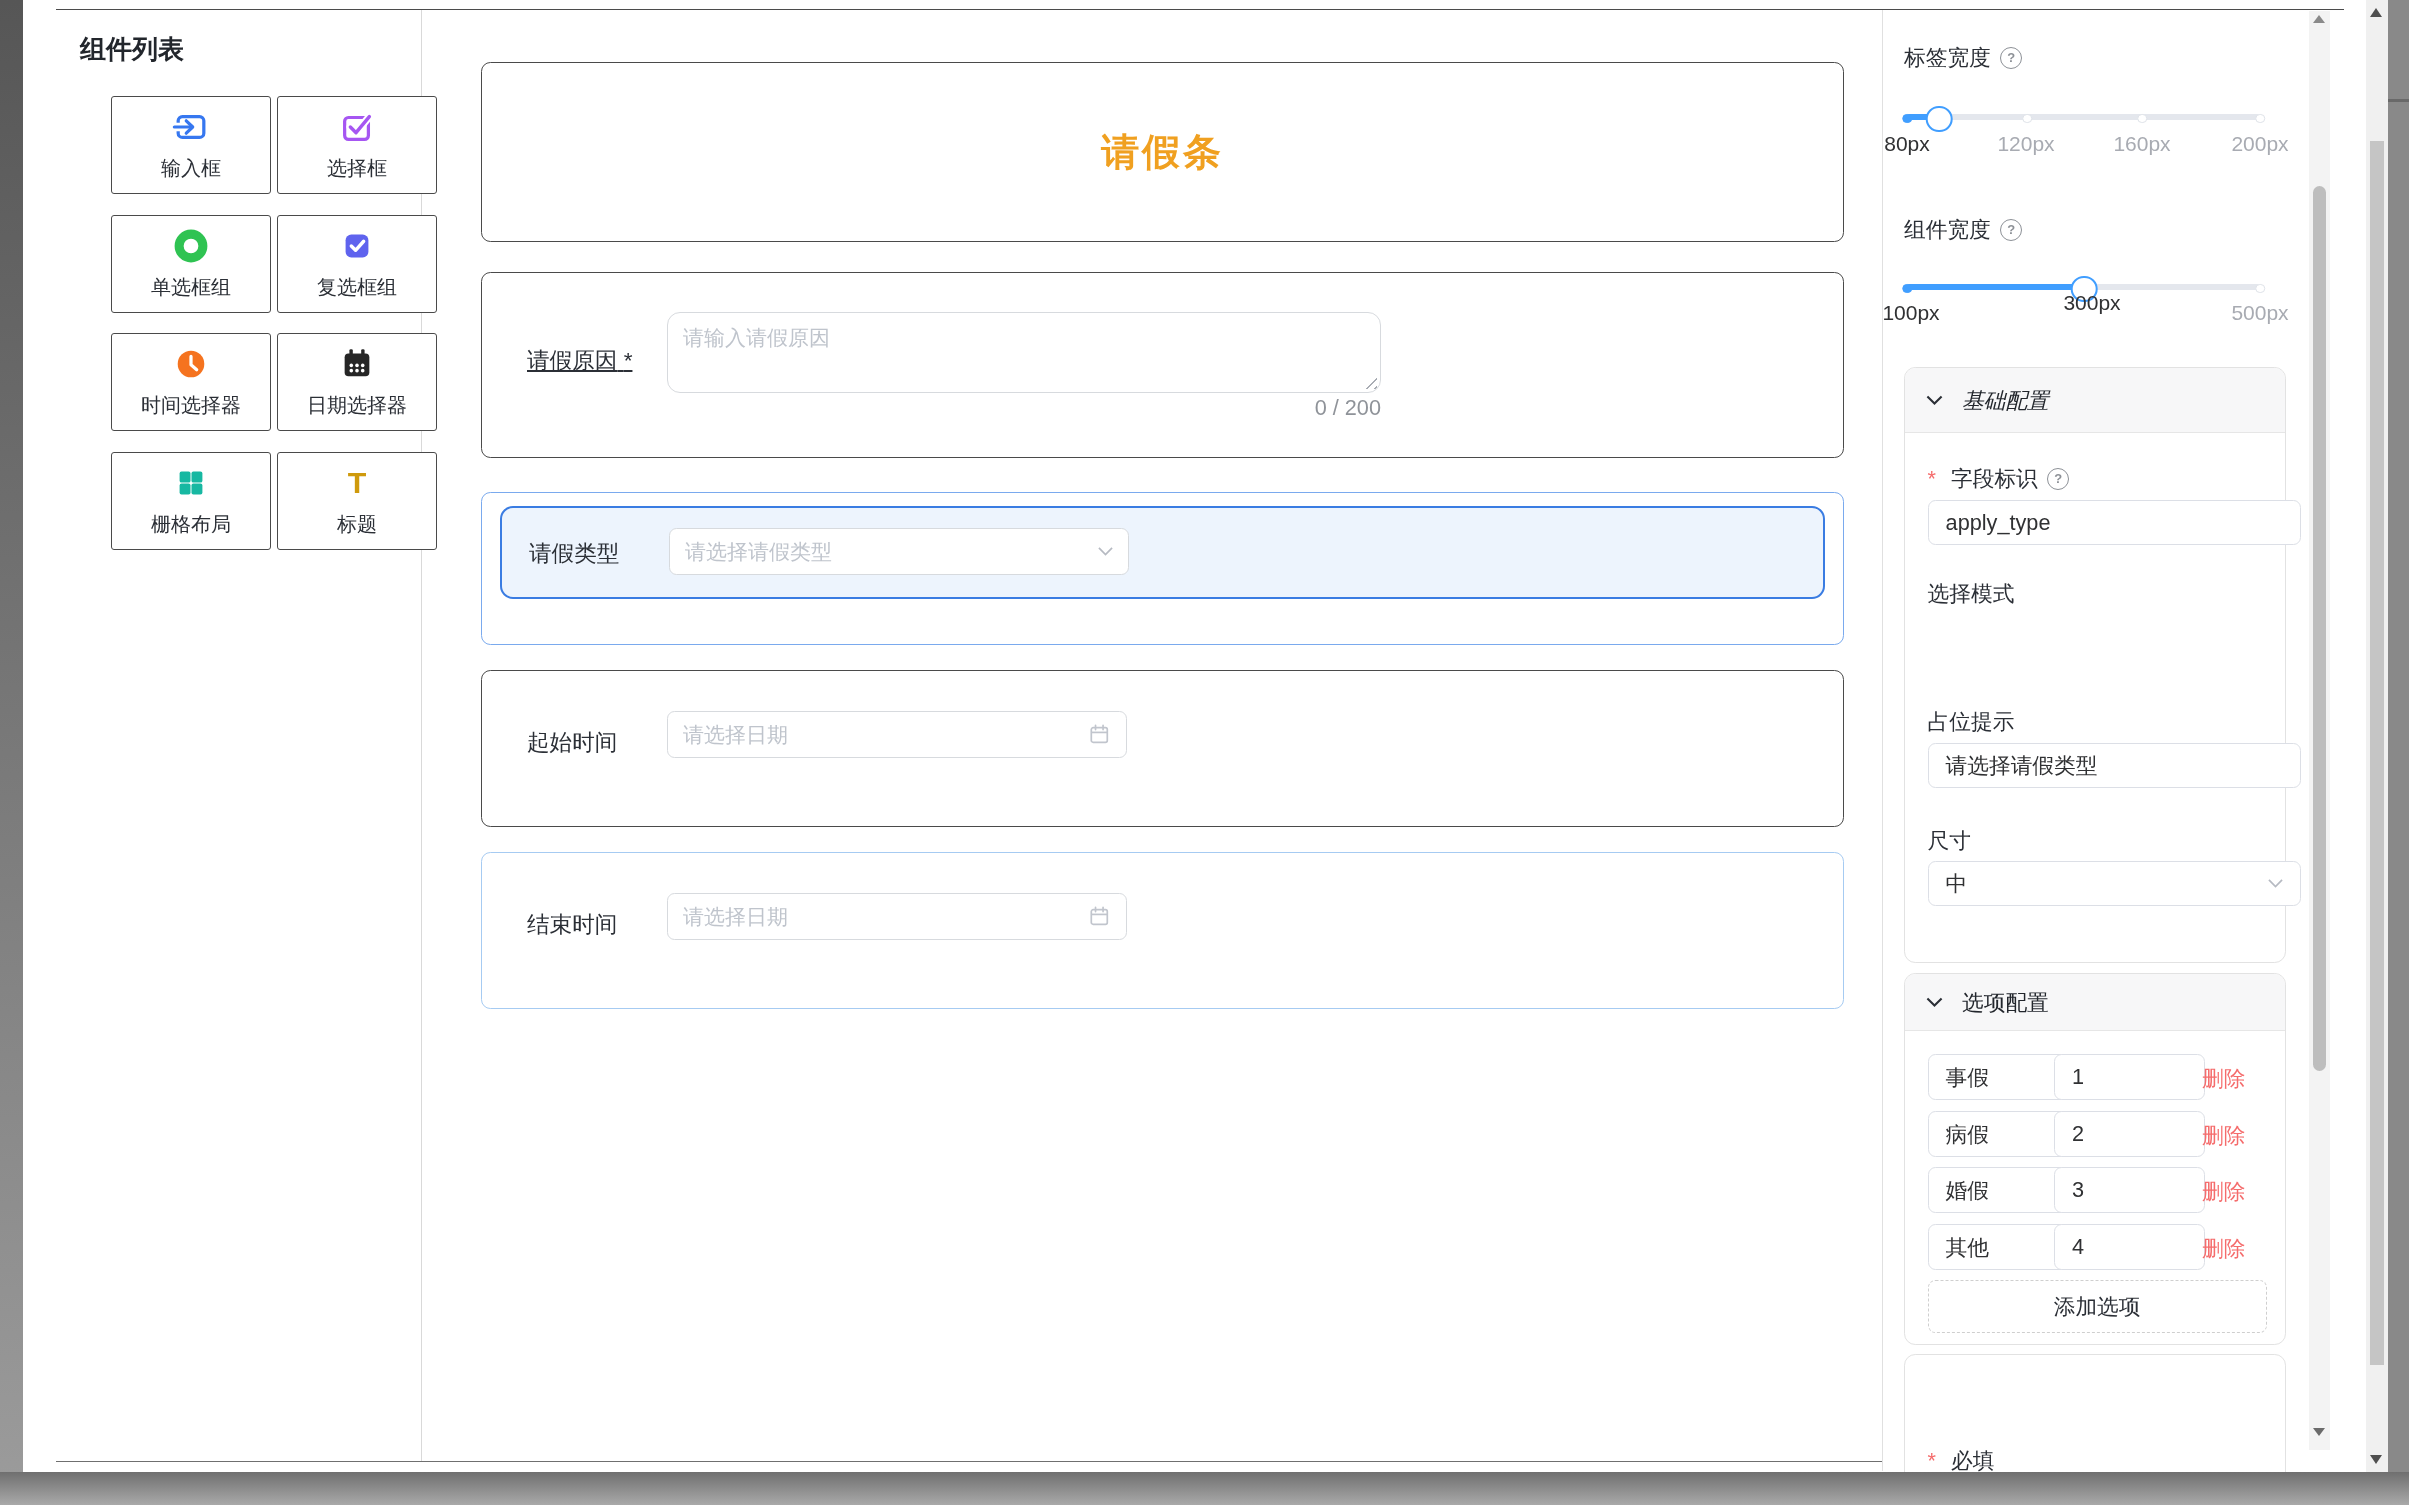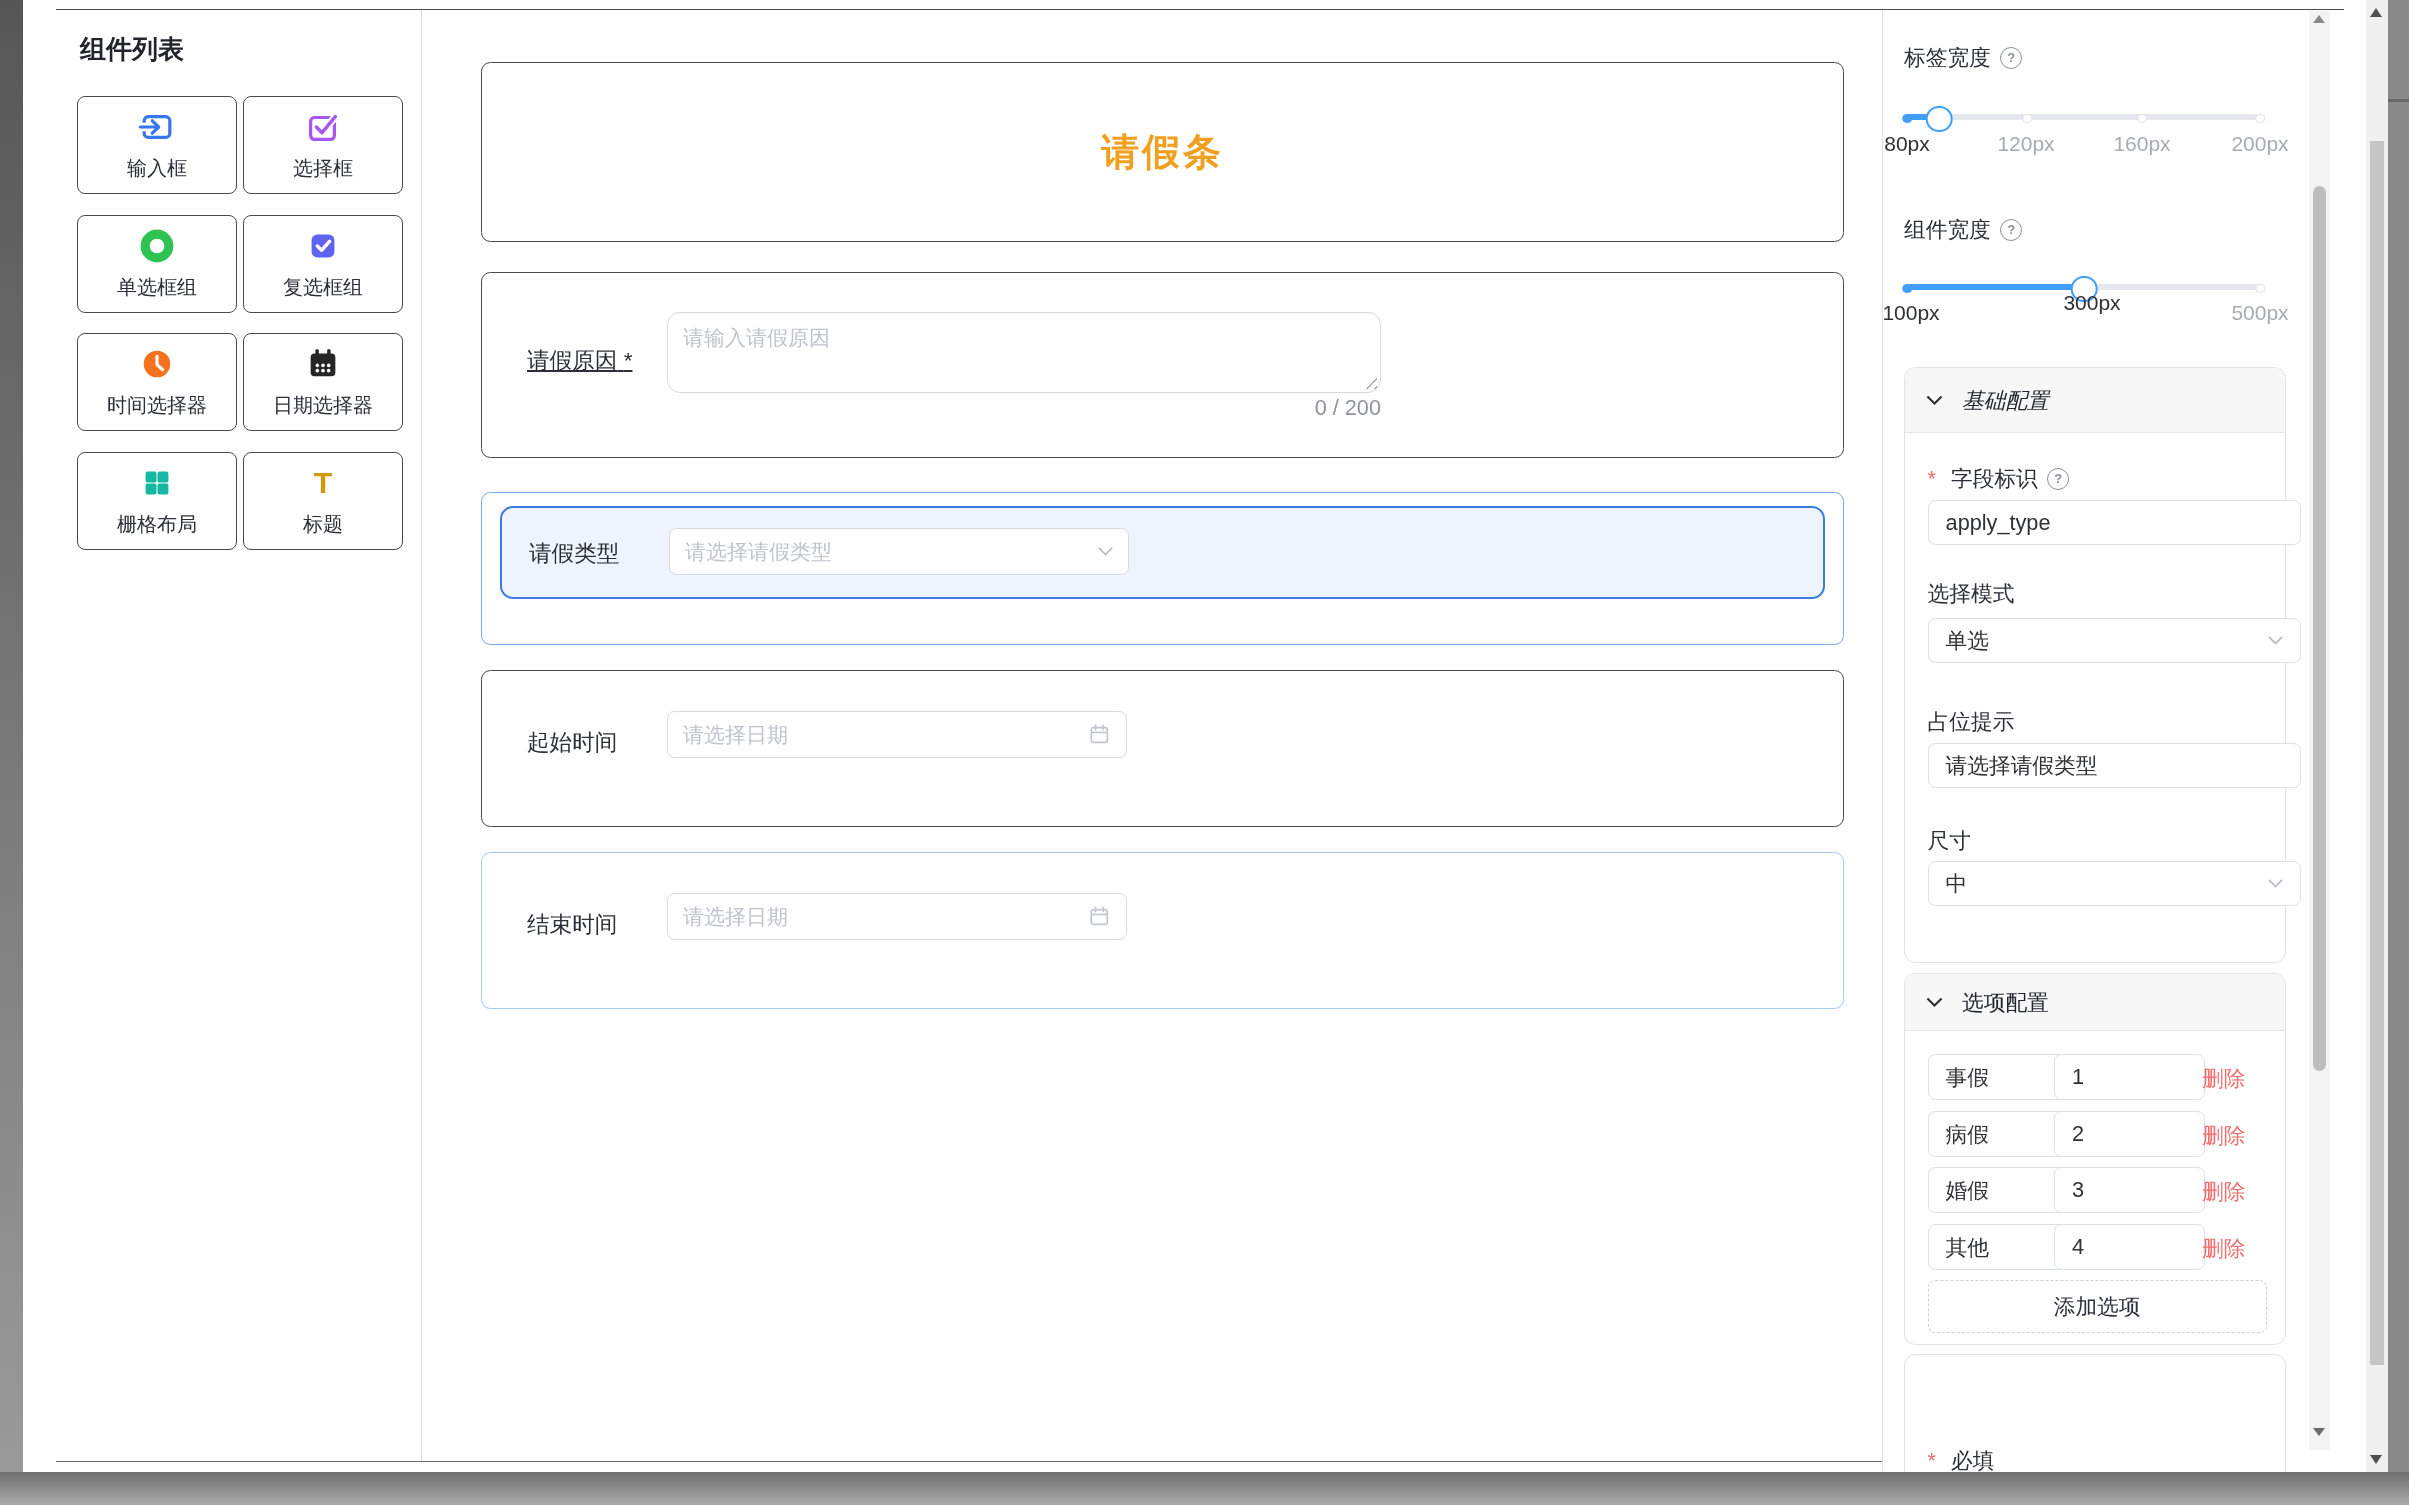--- a/index.html
+++ b/index.html
@@ -22,22 +22,22 @@
   .coords{position:absolute;left:-22.6px;top:0;width:2410px;height:1506px;}
 
   .app-top-border{left:56px;top:9.4px;width:2288px;height:0;border-top:1.9px solid #4b4b4b;}
   .app-bottom-border{left:56px;top:1461px;width:1826px;height:0;border-top:0.9px solid #6f6f6f;}
   .sidebar-divider{left:421px;top:10.4px;width:0;height:1451px;border-left:0.9px solid #d9d9d9;}
   .panel-divider{left:1882px;top:10.4px;width:0;height:1461px;border-left:0.9px solid #e0e0e0;}
 
   
   .sb-title{left:80px;top:32px;font-size:26px;font-weight:700;color:#22262c;}
   .comp-card{
-    width:160px;height:98px;background:#fff;border:1.9px solid #4a4a4a;border-radius:8px;
-    display:flex;flex-direction:column;align-items:center;justify-content:center;gap:8.5px;cursor:pointer;
+    width:160px;height:98px;background:#fff;border:1.9px solid #4a4a4a;border-radius:3px;
+    display:flex;flex-direction:column;align-items:center;justify-content:center;gap:8.5px;cursor:pointer;margin-left:34px;
   }
   .comp-card .lbl{font-size:20px;color:#2b2f36;}
   .comp-card svg{display:block;}
 
   
   .block{left:481px;width:1363px;background:#fff;border:1.9px solid #4a4a4a;border-radius:9.4px;}
   .form-title{width:100%;height:100%;display:flex;align-items:center;justify-content:center;
     font-size:38px;font-weight:700;color:#f0a020;letter-spacing:2.8px;}
   .field-label{position:absolute;left:45px;font-size:22.6px;color:#2b2f36;white-space:nowrap;}
   .ctrl{position:absolute;left:185px;height:45px;background:#fff;border:0.9px solid #d7dade;border-radius:7.5px;
@@ -281,26 +281,20 @@
       <span class="req">*</span>
       <span>字段标识</span>
       <span class="help">?</span>
     </div>
     <div class="p-input" style="top:132px;">
       <span>apply_type</span>
     </div>
     <div class="p-label" style="position:absolute;left:22.6px;top:211px;">
       <span>选择模式</span>
     </div>
-    <div class="p-input" style="top:250px;">
-      <span>单选</span>
-      <svg class="chev" viewBox="0 0 16 10">
-        <path d="M1 1 L8 8 L15 1" fill="none" stroke="#b6bac2" stroke-width="1.8"></path>
-      </svg>
-    </div>
     <div class="p-label" style="position:absolute;left:22.6px;top:339px;">
       <span>占位提示</span>
     </div>
     <div class="p-input" style="top:375px;">
       <span>请选择请假类型</span>
     </div>
     <div class="p-label" style="position:absolute;left:22.6px;top:458px;">
       <span>尺寸</span>
     </div>
     <div class="p-input" style="top:493px;">

